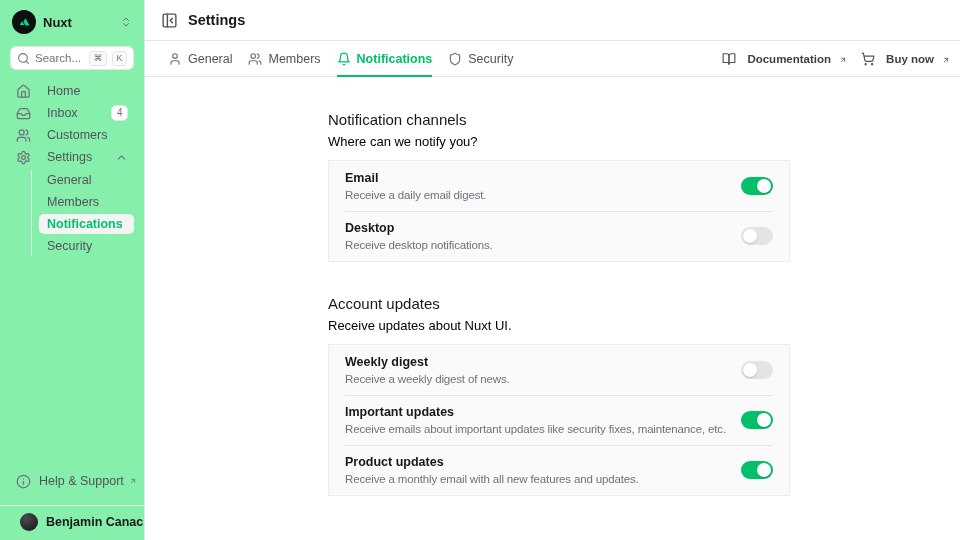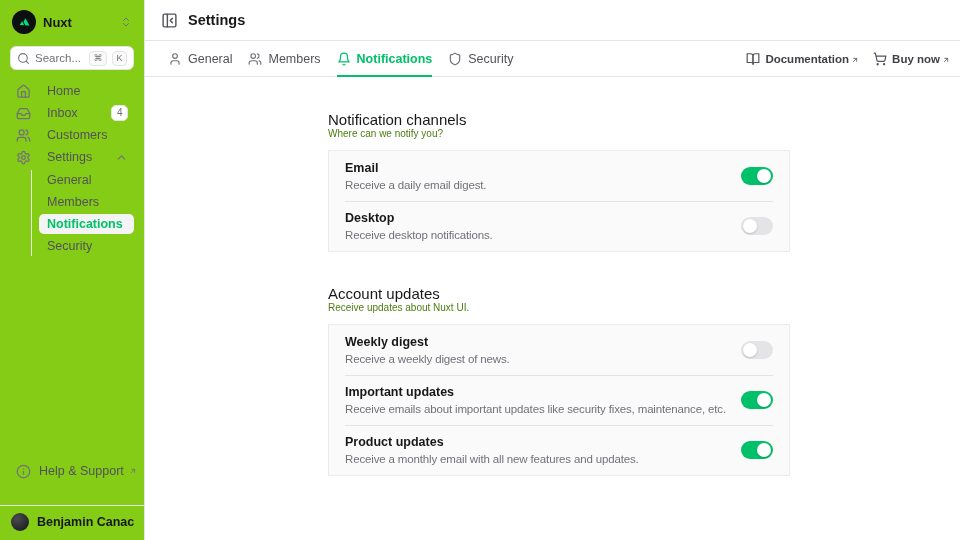--- a/index.html
+++ b/index.html
@@ -5,21 +5,21 @@
   * { margin:0; padding:0; box-sizing:border-box; }
   html,body { width:960px; height:540px; overflow:hidden; }
   body {
     font-family:"Liberation Sans","DejaVu Sans",sans-serif;
     font-size:13px; color:#18181b; background:#fff;
   }
   .app { display:flex; width:960px; height:540px; }
 
   
   .sidebar {
-    width:145px; min-width:145px; background:#84cc16;
+    width:145px; min-width:145px; background:#86efac;
     border-right:1px solid #e4e4e7;
     display:flex; flex-direction:column; padding:0 10px;
   }
   .ws-row { display:flex; align-items:center; gap:7px; margin:10px 2px 0; height:24px; cursor:pointer; }
   .logo { width:24px; height:24px; min-width:24px; border-radius:50%; background:#0e0f10;
           display:flex; align-items:center; justify-content:center; }
   .ws-name { font-size:13px; font-weight:700; white-space:nowrap; }
   .ws-chevrons { margin-left:auto; color:#71717a; display:flex; }
 
   .search { margin-top:12px; height:24px; border:1px solid #e4e4e7; border-radius:6px;
@@ -45,21 +45,21 @@
               font-size:12.5px; color:#52525b; cursor:pointer; white-space:nowrap; }
   .sub-item.active { background:#f4f4f5; color:#00C16A; font-weight:700; }
 
   .sidebar-spacer { flex:1; }
 
   .flink { display:flex; align-items:center; gap:8px; height:20px; padding:0 6px; margin-bottom:2px;
            border-radius:5px; color:#52525b; font-size:12.5px; cursor:pointer; white-space:nowrap; }
   .flink svg { flex:none; color:#71717a; }
   .ext { color:#71717a; align-self:flex-start; margin:3px 0 0 -3px; flex:none; }
 
-  .user-row { border-top:1px solid #e4e4e7; margin:22px -10px 0; padding:7px 11px 9px;
+  .user-row { border-top:1px solid #e4e4e7; margin:12px -10px 0; padding:7px 20px 9px;
               display:flex; align-items:center; gap:8px; cursor:pointer; }
   .avatar { width:18px; height:18px; min-width:18px; border-radius:50%;
             background:radial-gradient(circle at 35% 30%, #4a4a50, #141417); }
   .user-name { font-size:12.5px; font-weight:700; white-space:nowrap; }
   .user-chev { margin-left:auto; color:#71717a; display:flex; }
 
   
   .main { flex:1; display:flex; flex-direction:column; min-width:0; background:#fff; }
   .topbar { height:41px; min-height:41px; border-bottom:1px solid #e4e4e7;
             display:flex; align-items:center; gap:10px; padding:0 16px; }
@@ -70,29 +70,29 @@
             display:flex; align-items:stretch; padding:0 10px 0 23px; }
   .tabs { display:flex; gap:16px; }
   .tab { position:relative; display:flex; align-items:center; gap:6px; font-size:12.5px;
          color:#52525b; cursor:pointer; white-space:nowrap; }
   .tab svg { color:#71717a; flex:none; }
   .tab.active { color:#00C16A; font-weight:700; }
   .tab.active svg { color:#00C16A; }
   .tab.active::after { content:""; position:absolute; left:0; right:0; bottom:-1px;
                        height:2px; background:#00C16A; }
   .tab-right { margin-left:auto; display:flex; gap:14px; align-items:center; }
-  .tlink { display:flex; align-items:center; gap:5px; font-size:11.5px; font-weight:700;
+  .tlink { display:flex; align-items:center; gap:11px; font-size:11.5px; font-weight:700;
            color:#3f3f46; cursor:pointer; white-space:nowrap; }
   .tlink svg { color:#52525b; flex:none; }
 
   .content { flex:1; overflow:hidden; padding:34px 0; }
   .container { width:462px; margin-left:183px; }
   .section + .section { margin-top:33px; }
   .section-title { font-size:15px; font-weight:400; color:#18181b; }
-  .section-desc { font-size:10px; color:#4d7c0f; }
+  .section-desc { font-size:13px; color:#000000; margin-top:6px; }
 
   .card { margin-top:11px; background:#fafafa; border:1px solid #ececef; border-radius:0; }
   .row { display:flex; align-items:center; padding:10px 16px; position:relative; }
   .row + .row::before { content:""; position:absolute; top:0; left:16px; right:16px;
                         height:1px; background:#e4e4e7; }
   .row-text { flex:1; min-width:0; padding-right:14px; }
   .row-title { font-size:12.5px; font-weight:700; color:#18181b; white-space:nowrap; }
   .row-desc { font-size:11.5px; letter-spacing:-0.15px; color:#71717a; margin-top:4px; white-space:nowrap; }
 
   .toggle { width:32px; height:18px; min-width:32px; border-radius:9px; background:#e4e4e7;

